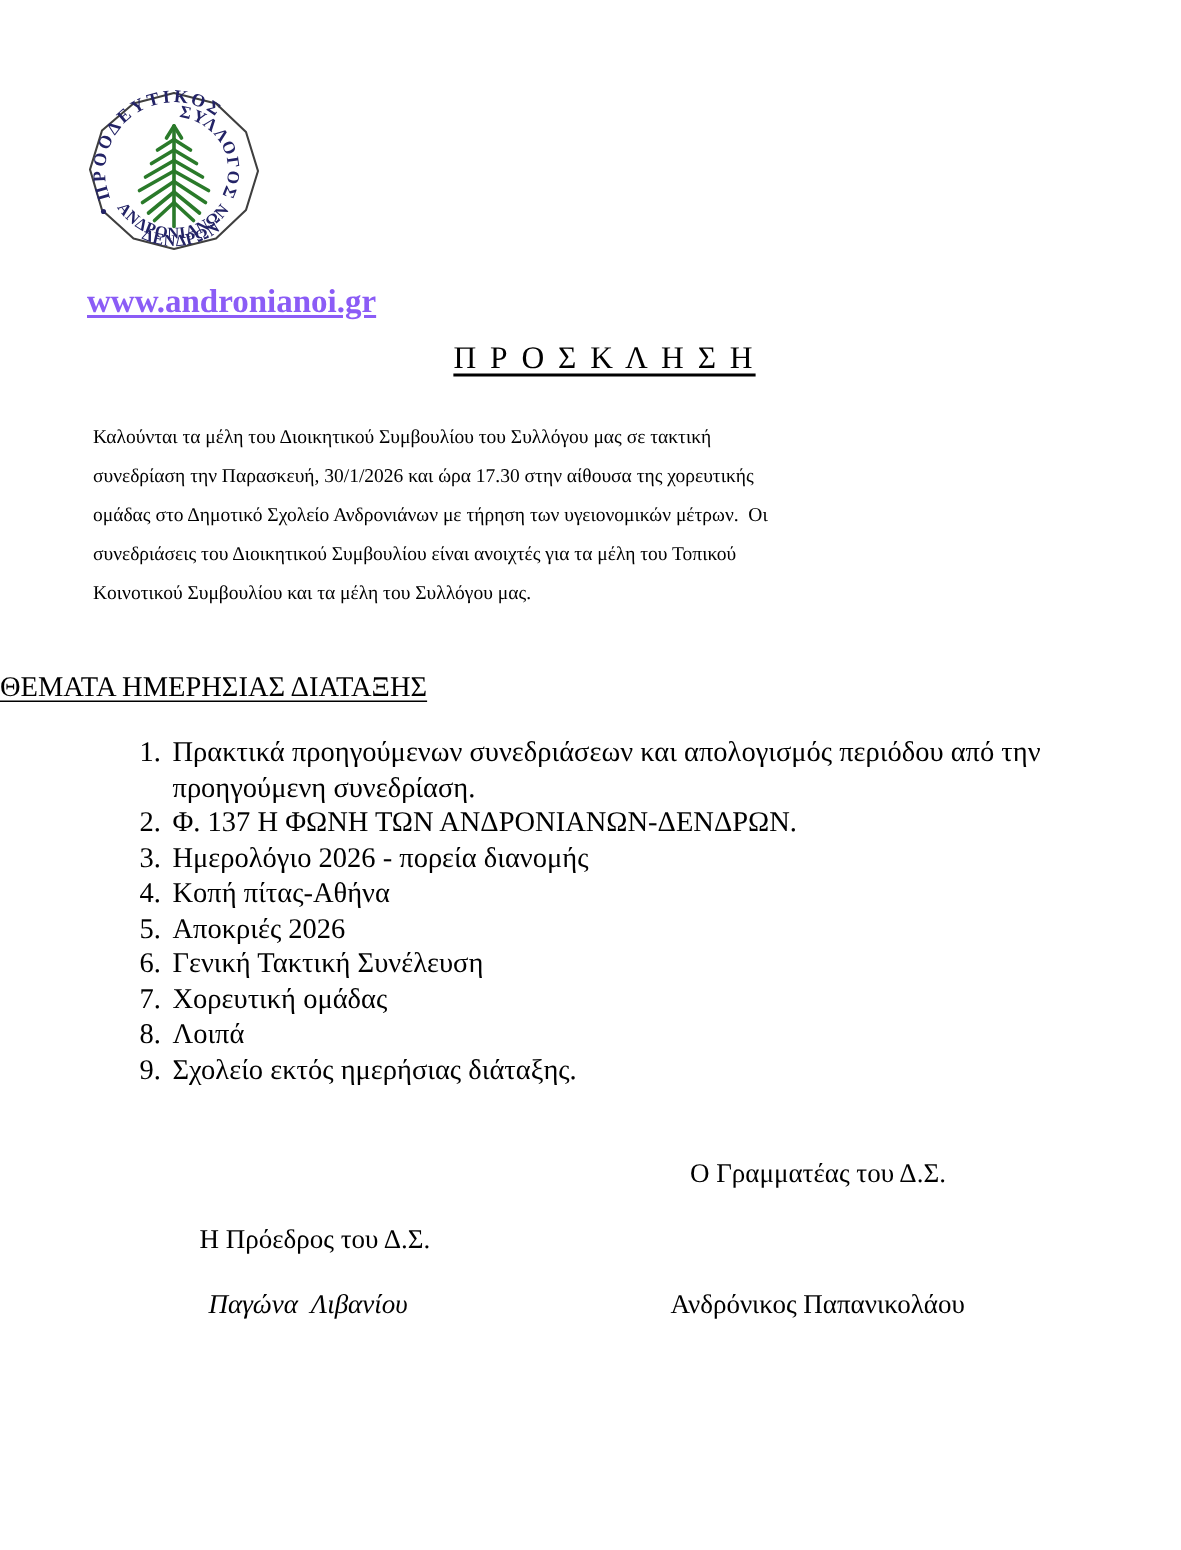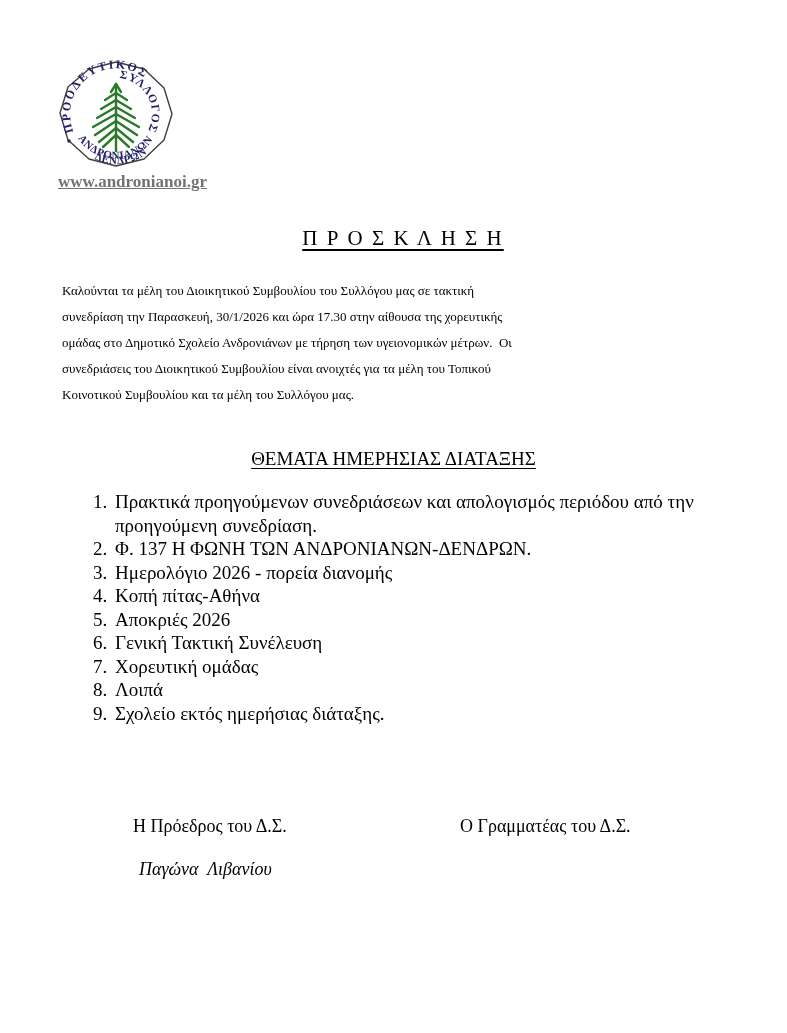--- a/index.html
+++ b/index.html
@@ -11,23 +11,23 @@
     font-family:"Liberation Serif","DejaVu Serif",serif;
     color:#000000;
     overflow:hidden;
     margin:0 auto;
   }
   .logo {
     position:absolute; left:56px; top:58px;
     width:120px; height:112px;
   }
   .website {
-    position:absolute; left:58px; top:172px;
-    font-size:17px; font-weight:bold;
-    color:#737373; text-decoration:underline;
+    position:absolute; left:58px; top:188px;
+    font-size:22px; font-weight:bold;
+    color:#8b5cf6; text-decoration:underline;
     cursor:pointer;
   }
   .dateline {
     position:absolute; left:550px; top:171px;
     font-size:18px;
   }
   .title-wrap {
     position:absolute; left:0; top:226px; width:100%;
     text-align:center;
     padding-left:19px;
@@ -37,36 +37,36 @@
     text-decoration:underline;
     text-underline-offset:4px;
   }
   .body-par {
     position:absolute; left:62px; top:278px; width:700px;
     font-size:13px; line-height:26px;
     white-space:pre-wrap;
   }
   .agenda-heading-wrap {
     position:absolute; left:0; top:448px; width:100%;
-    text-align:center;
+    text-align:left;
   }
   .agenda-heading-wrap span {
     font-size:19px;
     text-decoration:underline;
     text-underline-offset:3px;
   }
   .agenda {
     position:absolute; left:62px; top:490px; width:665px;
     font-size:19px; line-height:23.5px;
   }
   .agenda ol { margin:0; padding-left:50px; }
   .agenda li { padding-left:3px; white-space:pre-wrap; }
   .sig { position:absolute; font-size:18px; white-space:pre;text-align:right; }
   .sig-left-title  { left:133px; top:816px; }
-  .sig-right-title { left:460px; top:816px; }
+  .sig-right-title { left:460px; top:772px; }
   .sig-left-name   { left:139px; top:859px;font-style:italic; }
   .sig-right-name  { left:447px; top:859px; }
 </style>
 </head>
 <body>
 
 <div class="page">
 
   <div class="logo">
     <svg viewBox="0 0 120 110" width="120" height="112">
@@ -143,14 +143,15 @@
       <li>Γενική Τακτική Συνέλευση</li>
       <li>Χορευτική ομάδας</li>
       <li>Λοιπά</li>
       <li>Σχολείο εκτός ημερήσιας διάταξης.</li>
     </ol>
   </div>
 
   <div class="sig sig-left-title">Η Πρόεδρος του Δ.Σ.</div>
   <div class="sig sig-right-title">Ο Γραμματέας του Δ.Σ.</div>
   <div class="sig sig-left-name">Παγώνα  Λιβανίου</div>
+  <div class="sig sig-right-name">Ανδρόνικος Παπανικολάου</div>
 
 </div>
 
 </body></html>

